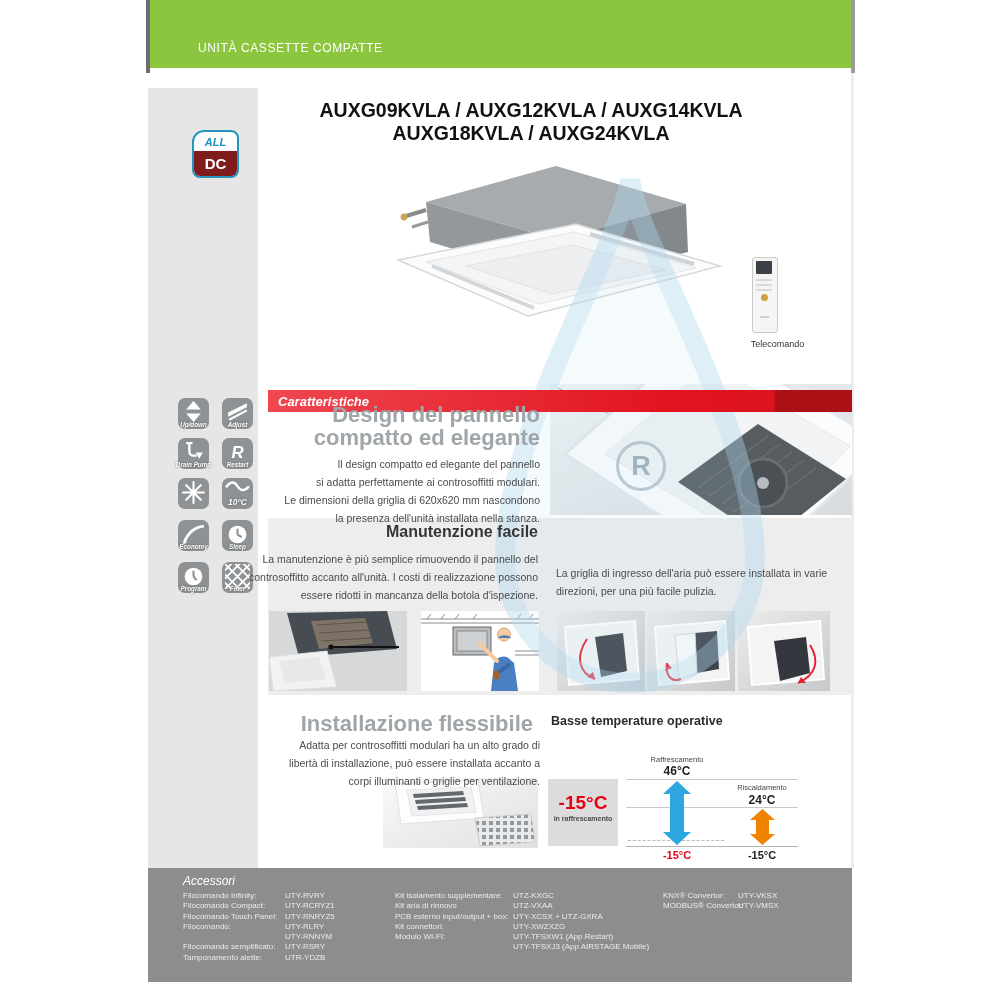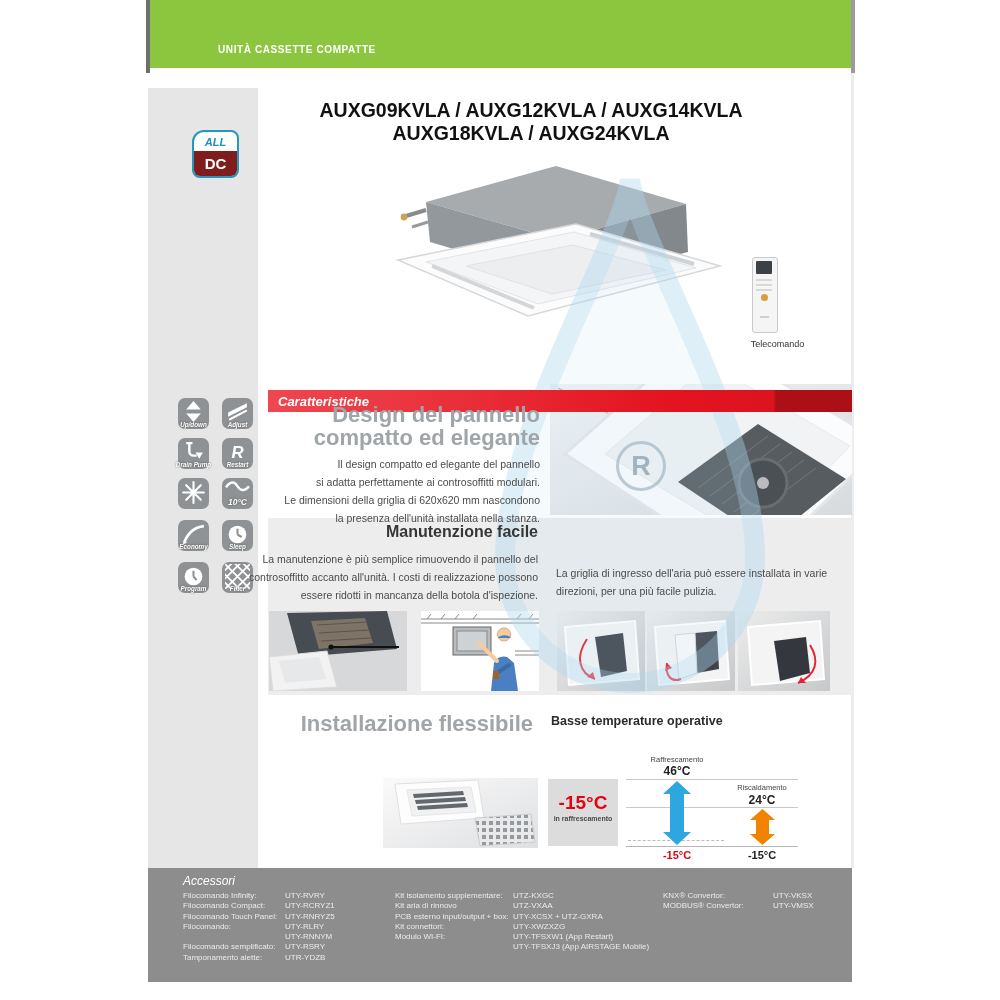--- a/index.html
+++ b/index.html
@@ -3,21 +3,21 @@
 <meta charset="utf-8">
 <style>
   html,body{margin:0;padding:0;background:#fff;}
   #page{position:relative;width:1000px;height:1000px;background:#fff;overflow:hidden;
         font-family:"Liberation Sans",sans-serif;color:#333;}
   .abs{position:absolute;}
 
   
   .green-bar{left:150px;top:0;width:701px;height:68px;background:#8cc63e;z-index:6;
              display:flex;align-items:flex-end;padding-bottom:13px;box-sizing:border-box;}
-  .green-bar .hdr-title{margin-left:68px;color:#fff;font-size:10px;letter-spacing:.6px;font-weight:bold;}
+  .green-bar .hdr-title{margin-left:48px;color:#fff;font-size:12px;letter-spacing:.6px;}
   .edge-left{left:146px;top:0;width:4px;height:73px;background:#6e6e6e;z-index:7;}
   .edge-right{left:851px;top:0;width:4px;height:73px;background:#9b9b9b;z-index:7;}
   .edge-right-light{left:851px;top:73px;width:3px;height:795px;background:#ededed;z-index:1;}
 
   
   .left-strip{left:148px;top:88px;width:110px;height:780px;background:#e6e6e6;z-index:2;}
   .alldc{left:192px;top:130px;width:47px;height:48px;border:2px solid #2596be;border-radius:12px 8px 8px 8px;
          overflow:hidden;background:#fff;z-index:6;box-sizing:border-box;}
   .alldc .top{height:19px;display:flex;align-items:center;justify-content:center;
               color:#1d8fbe;font-weight:bold;font-style:italic;font-size:11px;}
@@ -77,21 +77,21 @@
 
   
   .footer{left:148px;top:868px;width:704px;height:114px;background:#8d8d8d;z-index:6;}
   .footer .acc-h{position:absolute;left:35px;top:6px;color:#fff;font-size:12px;
                  font-weight:normal;font-style:italic;}
   .acc-col{position:absolute;top:23px;font-size:8px;line-height:10.3px;color:#ebebeb;}
   .acc-row{white-space:nowrap;}
   .acc-row .l{display:inline-block;vertical-align:top;}
   .colA{left:35px;} .colA .l{width:102px;}
   .colB{left:247px;} .colB .l{width:118px;}
-  .colC{left:515px;} .colC .l{width:110px;}
+  .colC{left:515px;} .colC .l{width:75px;}
 
   
   .drop{left:470px;top:168px;width:320px;height:540px;z-index:4;opacity:.4;pointer-events:none;}
   .rmark{left:616px;top:441px;width:44px;height:44px;border:3px solid rgba(140,165,180,.55);
          border-radius:50%;display:flex;align-items:center;justify-content:center;z-index:4;
          color:rgba(130,155,170,.7);font-weight:bold;font-size:27px;pointer-events:none;}
 </style>
 </head>
 <body>
 
@@ -303,20 +303,23 @@
   </svg>
   <svg class="abs photo" style="left:738px;top:611px;" width="92" height="80" viewBox="0 0 92 80">
     <rect width="92" height="80" fill="url(#g1)"></rect>
     <polygon points="10,16 82,10 86,68 14,74" fill="#f4f4f4" stroke="#fff" stroke-width="2"></polygon>
     <polygon points="36,30 68,26 72,62 42,70" fill="#34383e"></polygon>
     <path d="M72 34 C82 50 78 64 60 72" fill="none" stroke="#e42331" stroke-width="2"></path>
     <polygon points="60,72 68,72 63,66" fill="#e42331"></polygon>
   </svg>
 
   <div class="abs h-gray" style="left:268px;top:712px;width:265px;">Installazione flessibile</div>
+  <div class="abs body-txt t-right" style="left:250px;top:736px;width:290px;">Adatta per controsoffitti modulari ha un alto grado di
+libertà di installazione, può essere installata accanto a
+corpi illuminanti o griglie per ventilazione.</div>
   <svg class="abs photo" style="left:383px;top:778px;" width="155" height="70" viewBox="0 0 155 70">
     <defs>
       <linearGradient id="ip" x1="0" y1="0" x2="1" y2="1">
         <stop offset="0" stop-color="#fafafa"></stop>
           <stop offset="1" stop-color="#dfe0e2"></stop>
         </linearGradient>
       <pattern id="vg" width="7" height="7" patternUnits="userSpaceOnUse">
         <rect width="7" height="7" fill="#e8e9ea"></rect>
           <rect x="1" y="1" width="4" height="4" fill="#96999c"></rect>
         </pattern>

